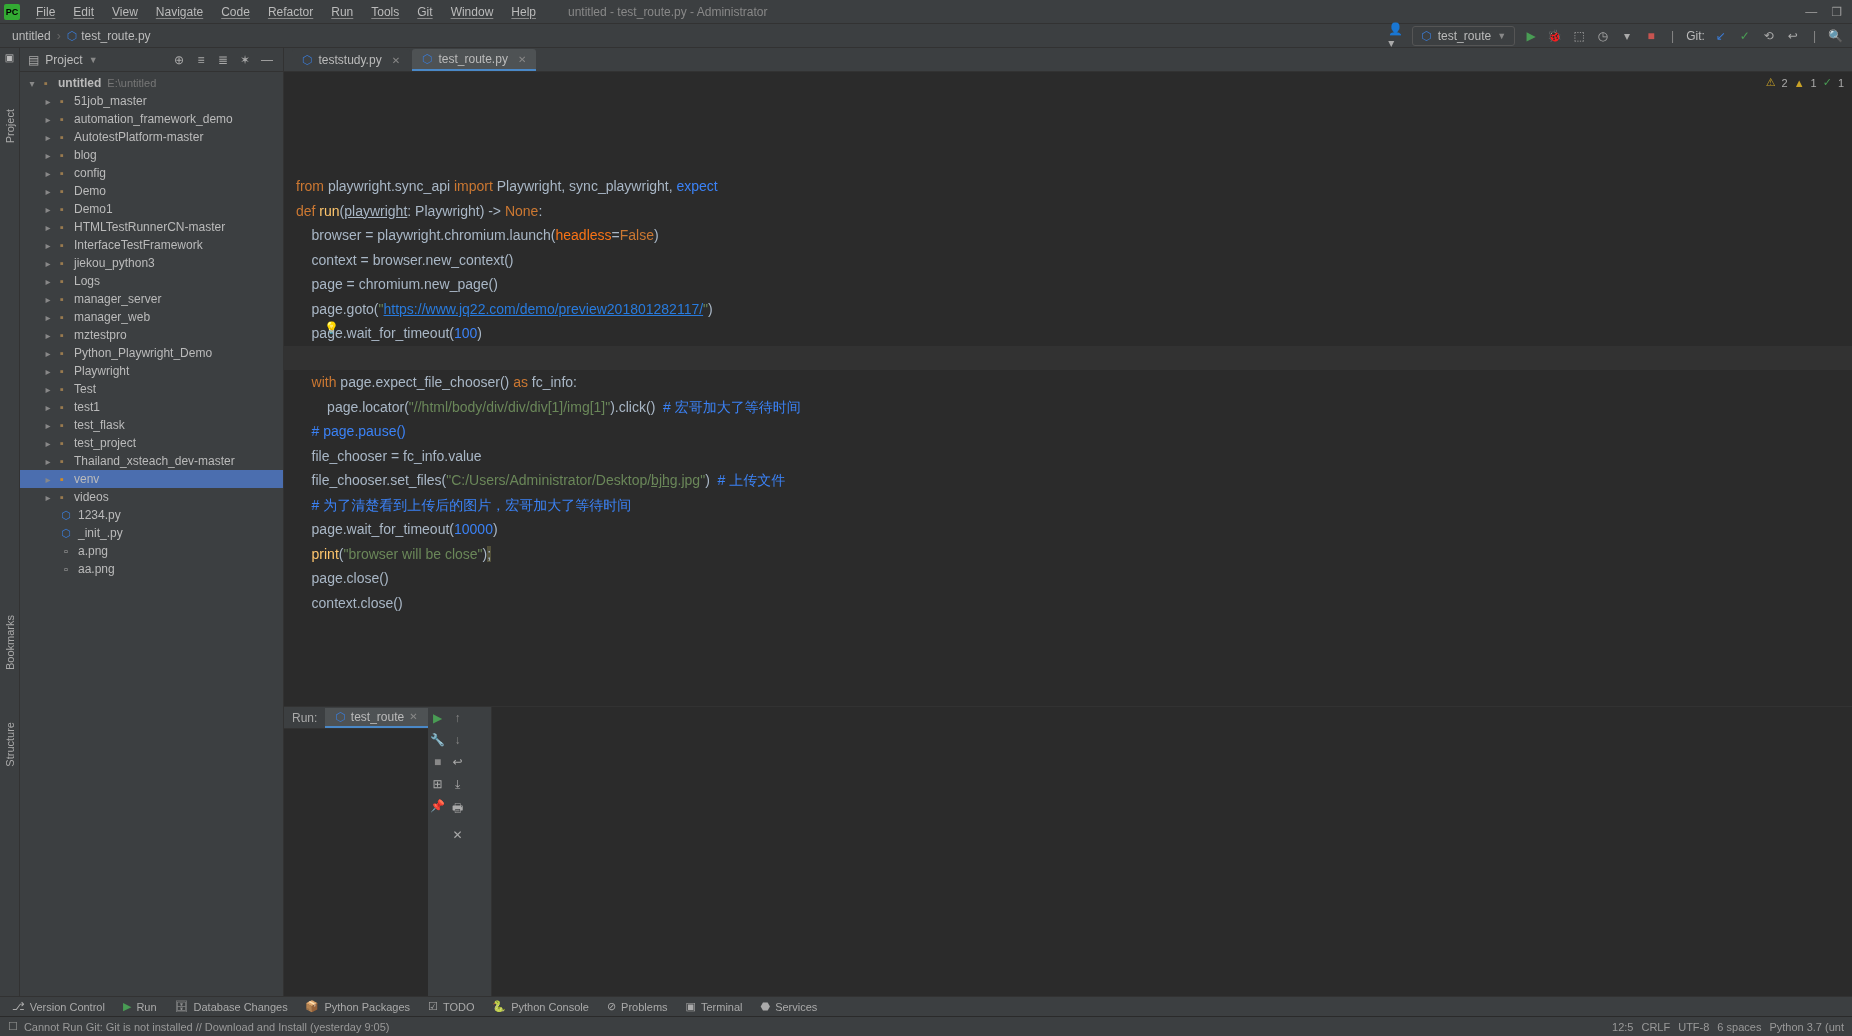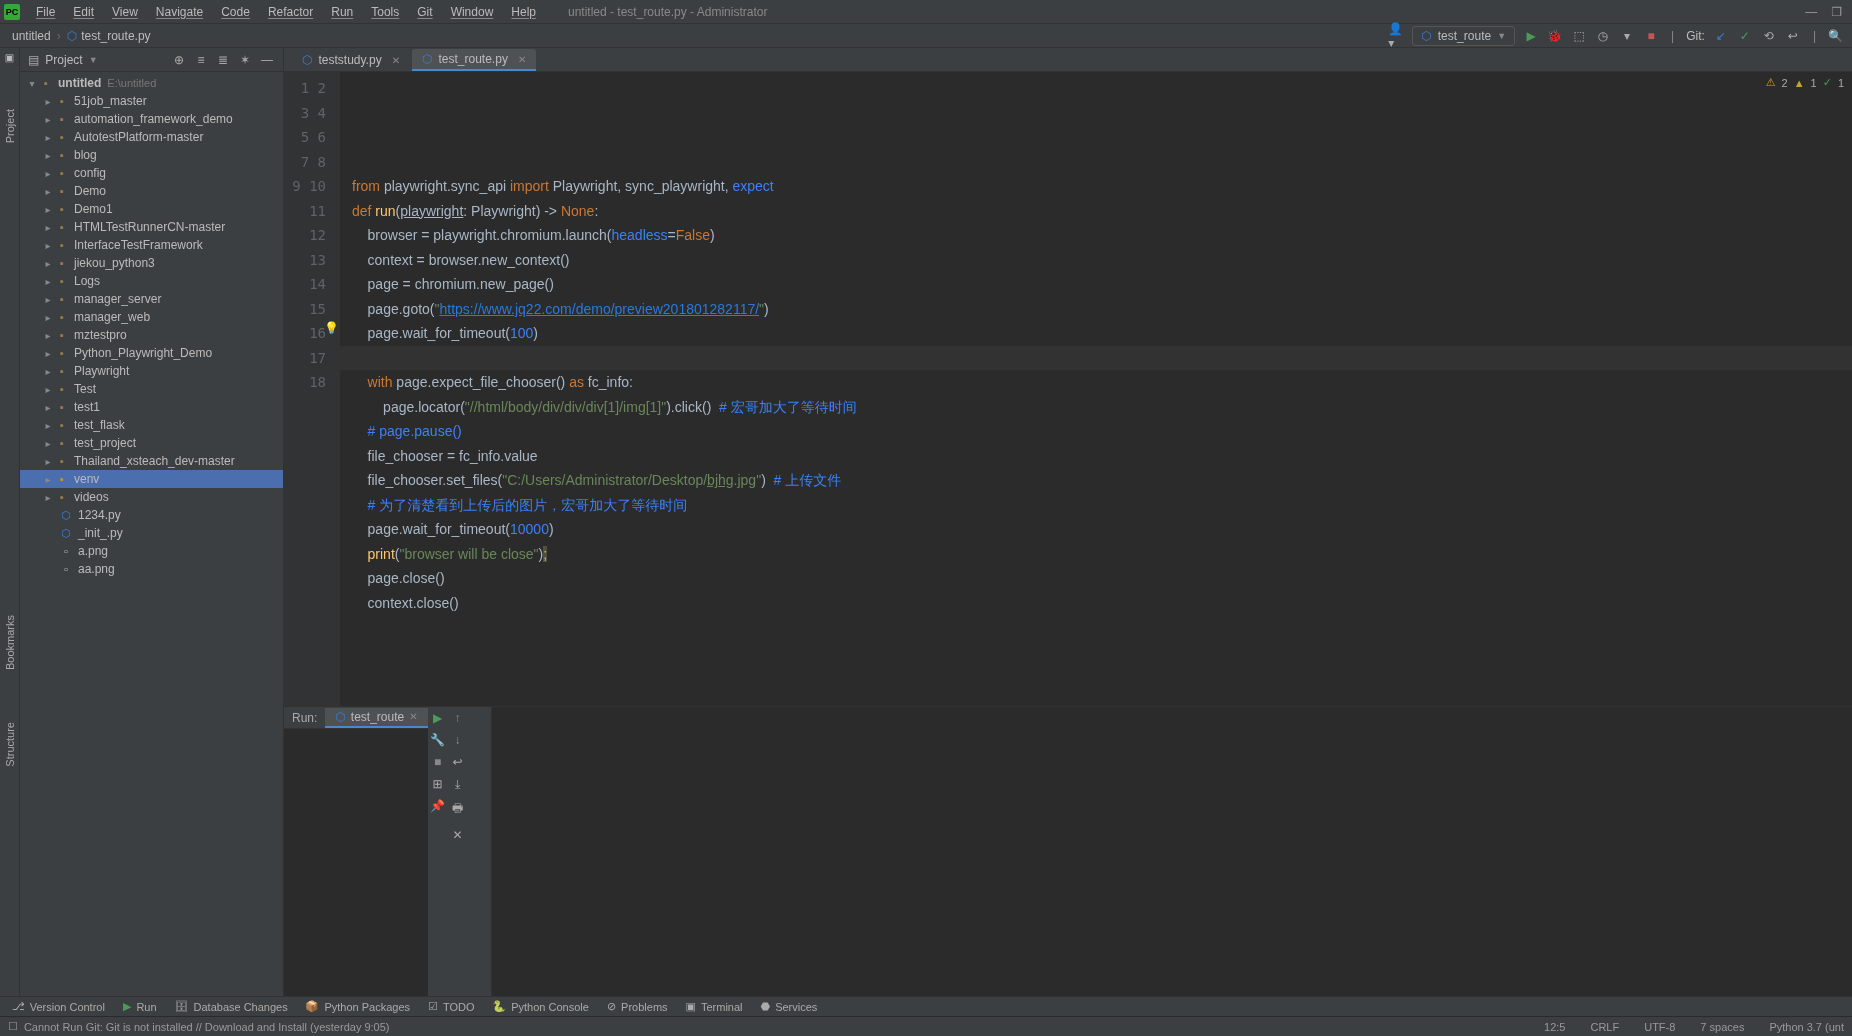--- a/index.html
+++ b/index.html
@@ -45,41 +45,41 @@
 .gutter { width:56px; background:#313335; color:#606366; text-align:right; padding-right:14px; font-family:"Consolas",monospace; font-size:14px; line-height:24.5px; padding-top:4px; }
 .bulb { position:absolute; left:40px; top:calc(4px + 24.5px*10); color:#cc8f00; font-size:12px; }
 .code { flex:1; font-family:"Consolas","Courier New",monospace; font-size:14px; line-height:24.5px; padding:4px 0 0 12px; white-space:pre; overflow:hidden; position:relative; }
 .kw { color:#cc7832; }
 .fn { color:#ffc66d; }
 .str { color:#6a8759; }
 .com { color:#3b82f6; }
 .num { color:#3b82f6; }
 .par { color:#a9b7c6; }
 .id { color:#a9b7c6; }
-.kwarg { color:#3b82f6; }
+.kwarg { color:#f97316; }
 .lnk { color:#287bde; text-decoration:underline; }
 .pund { text-decoration:underline; }
 .hl-line { position:absolute; left:0; right:0; height:24.5px; background:#323232; z-index:0; }
 .code-content { position:relative; z-index:1; }
 .inspections { position:absolute; top:4px; right:8px; display:flex; gap:6px; font-size:11px; color:#aaa; align-items:center; }
 .insp-warn { color:#c9a227; }
 .insp-ok { color:#499c54; }
 .crumb-strip { height:20px; background:#3c3f41; border-top:1px solid #323232; padding-left:12px; display:flex; align-items:center; font-size:11px; color:#aaa; }
 .run-panel { height:290px; background:#2b2b2b; border-top:1px solid #323232; display:flex; }
 .run-left { width:64px; background:#3c3f41; border-right:1px solid #323232; display:flex; flex-direction:column; }
 .run-left-col { width:20px; display:flex; flex-direction:column; align-items:center; padding-top:4px; gap:8px; }
 .run-left-inner { display:flex; flex:1; }
 .run-tab-strip { height:22px; background:#3c3f41; border-bottom:1px solid #323232; display:flex; align-items:center; }
 .rtab { padding:2px 10px; display:flex; align-items:center; gap:5px; border-bottom:2px solid #4a88c7; background:#4e5254; }
 .run-output { flex:1; background:#2b2b2b; }
 .bottom-tools { height:20px; background:#3c3f41; border-top:1px solid #323232; display:flex; align-items:center; padding:0 12px; gap:18px; font-size:11px; }
 .bt-item { display:flex; align-items:center; gap:5px; cursor:pointer; color:#aaa; }
 .status-bar { height:20px; background:#3c3f41; border-top:1px solid #2a2a2a; display:flex; align-items:center; padding:0 8px; font-size:11px; color:#999; }
 .status-bar .sb-left { display:flex; align-items:center; gap:6px; }
-.status-bar .sb-right { margin-left:auto; display:flex; gap:25px; }
+.status-bar .sb-right { margin-left:auto; display:flex; gap:8px; }
 </style>
 </head>
 <body>
 
 <div class="titlebar">
   <div class="logo">PC</div>
   <div class="menu">
     <span class="menu-item">File</span>
     <span class="menu-item">Edit</span>
     <span class="menu-item">View</span>
@@ -302,39 +302,20 @@
         <span>teststudy.py</span>
         <span class="close">✕</span>
       </div>
       <div class="etab active">
         <span style="color:#3a7bd5">⬡</span>
         <span>test_route.py</span>
         <span class="close">✕</span>
       </div>
     </div>
     <div class="code-wrapper">
-      <div class="gutter" id="gutter">1
-2
-3
-4
-5
-6
-7
-8
-9
-10
-11
-12
-13
-14
-15
-16
-17
-18
-</div>
       <span class="bulb">💡</span>
       <div class="code">
         <div class="hl-line" style="top:calc(4px + 24.5px*11)"></div>
         <div class="code-content">
 <span class="kw">from</span><span class="id"> playwright.sync_api </span><span class="kw">import</span><span class="id"> Playwright</span><span class="par">, </span><span class="id">sync_playwright</span><span class="par">, </span><span class="com">expect</span>
 <span class="kw">def </span><span class="fn">run</span><span class="par">(</span><span class="id pund">playwright</span><span class="id">: Playwright) -&gt; </span><span class="kw">None</span><span class="par">:</span>
 <span class="id">    browser = playwright.chromium.launch(</span><span class="kwarg">headless</span><span class="par">=</span><span class="kw">False</span><span class="par">)</span>
 <span class="id">    context = browser.new_context()</span>
 <span class="id">    page = chromium.new_page()</span>
 <span class="id">    page.goto(</span><span class="str">"</span><span class="lnk">https://www.jq22.com/demo/preview201801282117/</span><span class="str">"</span><span class="par">)</span>
@@ -438,16 +419,16 @@
 
 <div class="status-bar">
   <div class="sb-left">
     <span>☐</span>
     <span>Cannot Run Git: Git is not installed // Download and Install (yesterday 9:05)</span>
   </div>
   <div class="sb-right">
     <span>12:5</span>
     <span>CRLF</span>
     <span>UTF-8</span>
-    <span>7 spaces</span>
+    <span>6 spaces</span>
     <span>Python 3.7 (unt</span>
   </div>
 </div>
 
 </body></html>

